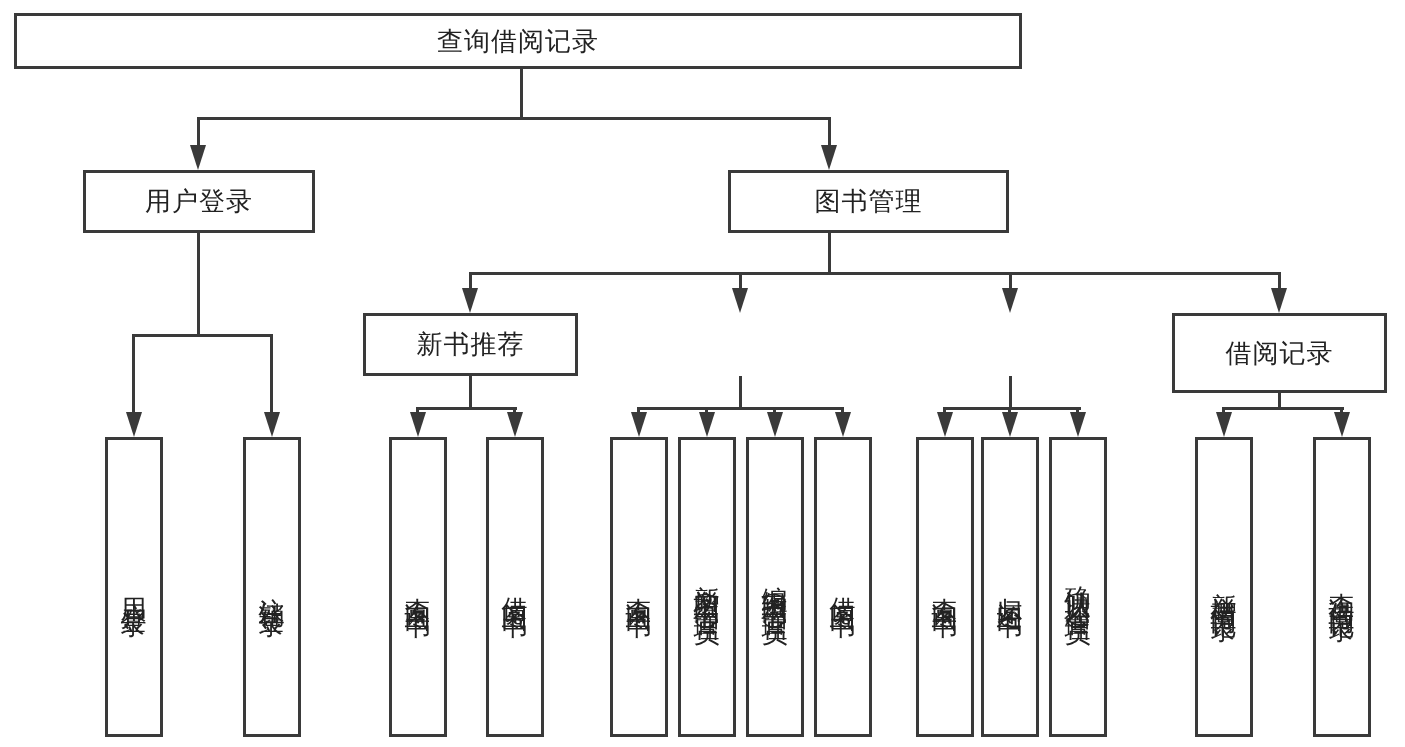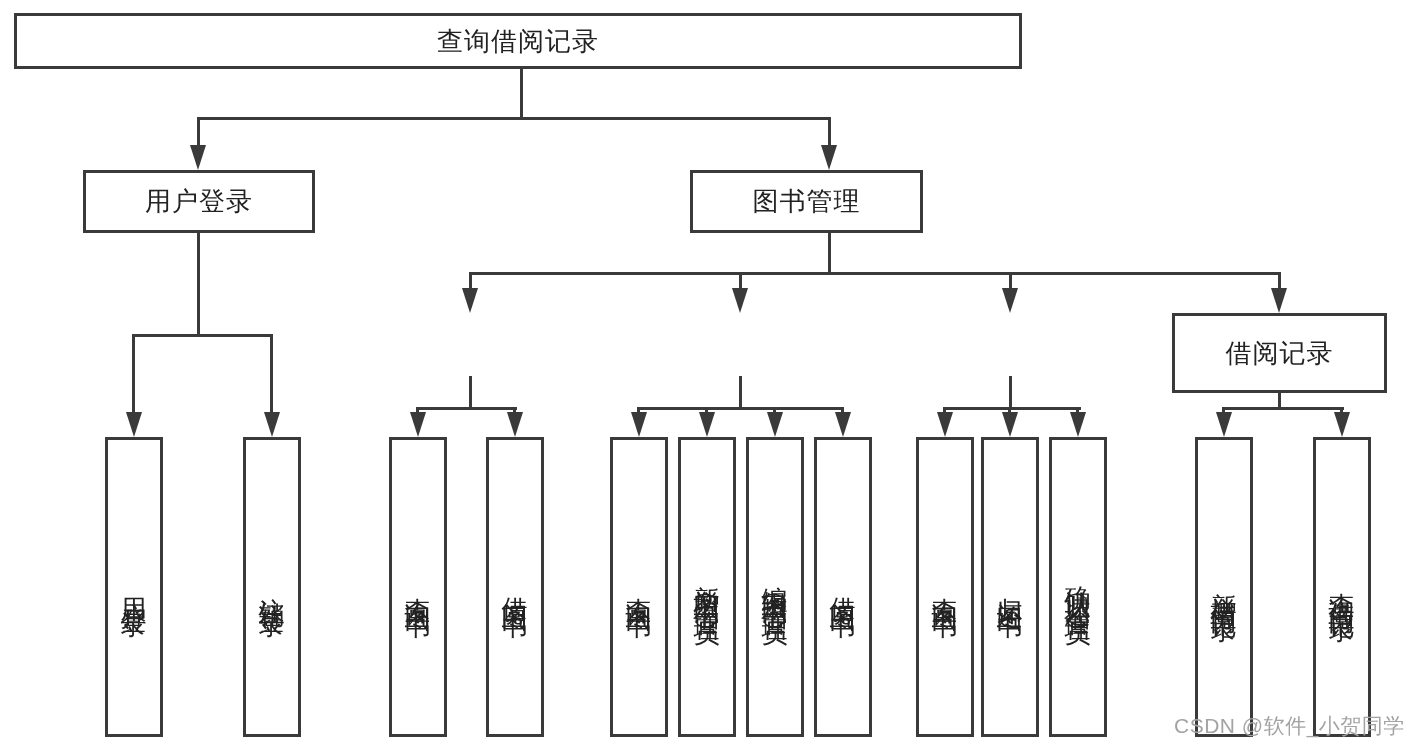--- a/index.html
+++ b/index.html
@@ -98,24 +98,27 @@
   <div class="ar" style="left:1216px;top:412px"></div>
   <div class="ar" style="left:1334px;top:412px"></div>
 
   <div class="box h" style="left:14px;top:13px;width:1008px;height:56px">
     <span>查询借阅记录</span>
   </div>
 
   <div class="box h" style="left:83px;top:170px;width:232px;height:63px">
     <span>用户登录</span>
   </div>
-  <div class="box h" style="left:690px;top:170px;width:233px;height:63px">
+  <div class="box h" style="left:728px;top:170px;width:281px;height:63px">
     <span>图书管理</span>
   </div>
 
+  <div class="box h" style="left:363px;top:313px;width:215px;height:63px">
+    <span>新书推荐</span>
+  </div>
   <div class="box h" style="left:1172px;top:313px;width:215px;height:80px">
     <span>借阅记录</span>
   </div>
 
   <div class="box v" style="left:105px;top:437px;width:58px;height:300px">
     <span>用户登录</span>
   </div>
   <div class="box v" style="left:243px;top:437px;width:58px;height:300px">
     <span>注销登录</span>
   </div>
@@ -150,15 +153,14 @@
     <span>确认归还（管理员）</span>
   </div>
 
   <div class="box v" style="left:1195px;top:437px;width:58px;height:300px">
     <span>新增借阅记录</span>
   </div>
   <div class="box v" style="left:1313px;top:437px;width:58px;height:300px">
     <span>查询借阅记录</span>
   </div>
 
-  <div class="wm">CSDN @软件_小贺同学</div>
 
 </div>
 
 </body></html>

